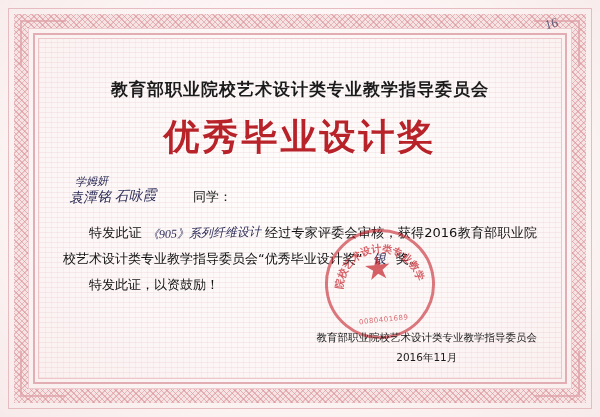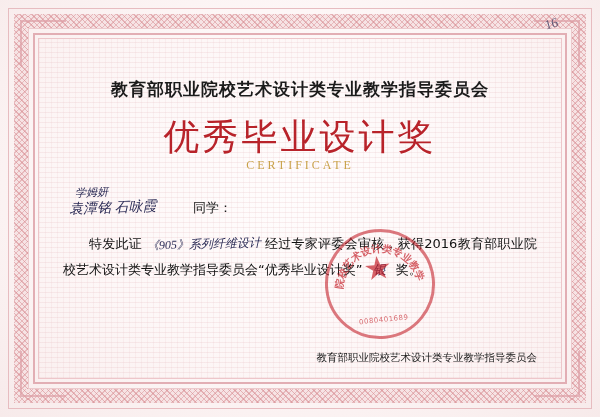--- a/index.html
+++ b/index.html
@@ -77,21 +77,21 @@
     font-size:17px;
     font-weight:bold;
     color:#1b1b1b;
     letter-spacing:1px;
     margin-top:28px;
   }
   .main-title{
     text-align:center;
     margin-top:12px;
     font-size:36px;
-    font-weight:normal;
+    font-weight:bold;
     letter-spacing:3px;
     color:#b8232a;
     text-shadow:0 1px 0 rgba(255,255,255,.6);
     font-family:"DejaVu Sans", sans-serif;
   }
   .sub-title{
     text-align:center;
     margin-top:-4px;
     font-size:12px;
     letter-spacing:3px;
@@ -231,54 +231,55 @@
   <div class="corner bl"></div>
   <div class="corner br"></div>
 
   <div class="pen-mark">16</div>
 
   <div class="content">
 
     <div class="org-title">教育部职业院校艺术设计类专业教学指导委员会</div>
 
     <div class="main-title">优秀毕业设计奖</div>
-    <div class="sub-title">CERTIFICATE</div>
 
     <div class="recipient-row">
       <span class="recipient-marks">
         <span class="hand-small mark-top">学姆妍</span>
         <span class="handwriting">袁潭铭 石咏霞</span>
       </span>
       <span>同学：</span>
     </div>
 
     <div class="body">
       <p>
         <span style="padding-left:26px">特发此证</span>
         <span class="inline-hand">《905》系列纤维设计</span>
         <span>经过专家评委会审核，获得2016教育部职业院校艺术设计类专业教学指导委员会“优秀毕业设计奖”</span>
         <span class="grade-hand">银</span>
         <span>奖。</span>
       </p>
+      <p style="padding-left:26px">特发此证，以资鼓励！</p>
     </div>
 
     <div class="seal">
       <div class="seal-inner"></div>
       <svg viewBox="0 0 104 104" width="104" height="104">
         <defs>
           <path id="arcpath" d="M 14,58 A 38,38 0 1 1 90,58"></path>
         </defs>
         <text>
           <textPath href="#arcpath" startOffset="50%" text-anchor="middle">教育部职业院校艺术设计类专业教学指导委员会</textPath>
         </text>
       </svg>
       <div class="seal-star">
           <span>★</span>
         </div>
       <div class="seal-bottom-text">0080401689</div>
     </div>
 
     <div class="signature-block">
       <div>教育部职业院校艺术设计类专业教学指导委员会</div>
+      <div>2016年11月</div>
     </div>
 
   </div>
 </div>
 
 </body></html>

